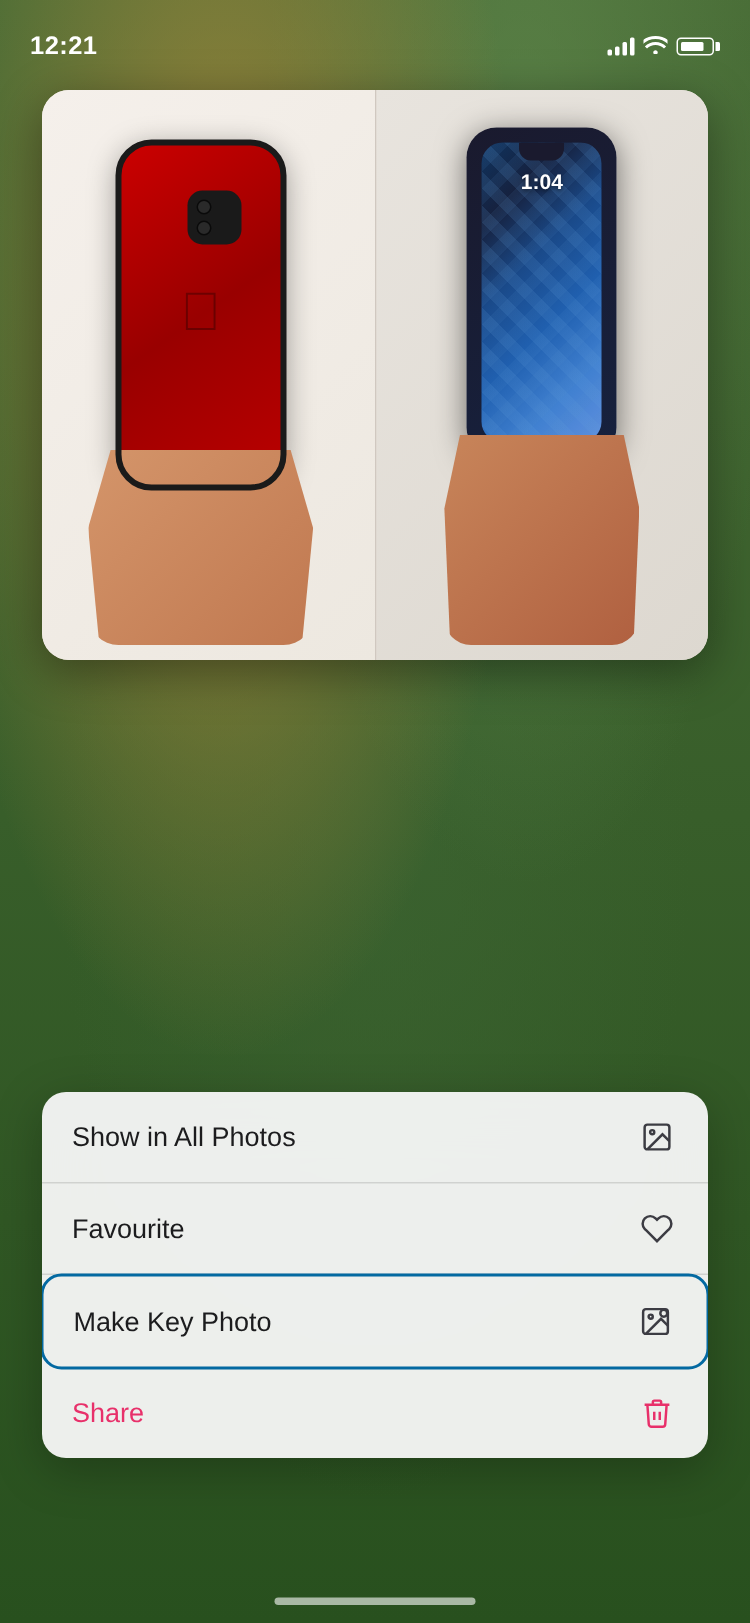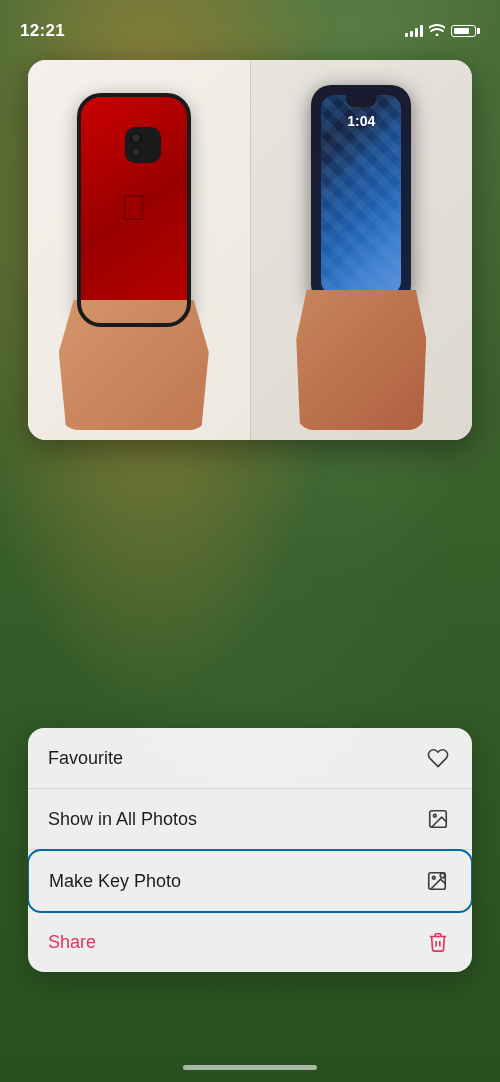--- a/index.html
+++ b/index.html
@@ -435,35 +435,35 @@
       <div class="hand-right"></div>
     </div>
   </div>
 </div>
 
 <div class="context-menu">
 
 
 
   <div class="menu-item">
-    <span class="menu-item-label">Favourite</span>
-    <div class="menu-item-icon">
-      <svg class="icon-svg" viewBox="0 0 24 24" fill="none" stroke="#3c3c43" stroke-width="1.8">
-        <path d="M20.84 4.61a5.5 5.5 0 00-7.78 0L12 5.67l-1.06-1.06a5.5 5.5 0 00-7.78 7.78l1.06 1.06L12 21.23l7.78-7.78 1.06-1.06a5.5 5.5 0 000-7.78z"></path>
-      </svg>
-    </div>
-  </div>
-
-  <div class="menu-item">
     <span class="menu-item-label">Show in All Photos</span>
     <div class="menu-item-icon">
       <svg class="icon-svg" viewBox="0 0 24 24" fill="none" stroke="#3c3c43" stroke-width="1.8">
         <rect x="3" y="3" width="18" height="18" rx="2" ry="2"></rect>
         <circle cx="8.5" cy="8.5" r="1.5"></circle>
         <polyline points="21 15 16 10 5 21"></polyline>
+      </svg>
+    </div>
+  </div>
+
+  <div class="menu-item">
+    <span class="menu-item-label">Favourite</span>
+    <div class="menu-item-icon">
+      <svg class="icon-svg" viewBox="0 0 24 24" fill="none" stroke="#3c3c43" stroke-width="1.8">
+        <path d="M20.84 4.61a5.5 5.5 0 00-7.78 0L12 5.67l-1.06-1.06a5.5 5.5 0 00-7.78 7.78l1.06 1.06L12 21.23l7.78-7.78 1.06-1.06a5.5 5.5 0 000-7.78z"></path>
       </svg>
     </div>
   </div>
 
   <div class="menu-item highlighted">
     <span class="menu-item-label">Make Key Photo</span>
     <div class="menu-item-icon">
       <svg class="icon-svg" viewBox="0 0 24 24" fill="none" stroke="#3c3c43" stroke-width="1.8">
         <rect x="3" y="3" width="18" height="18" rx="2" ry="2"></rect>
         <circle cx="8.5" cy="8.5" r="1.5"></circle>

